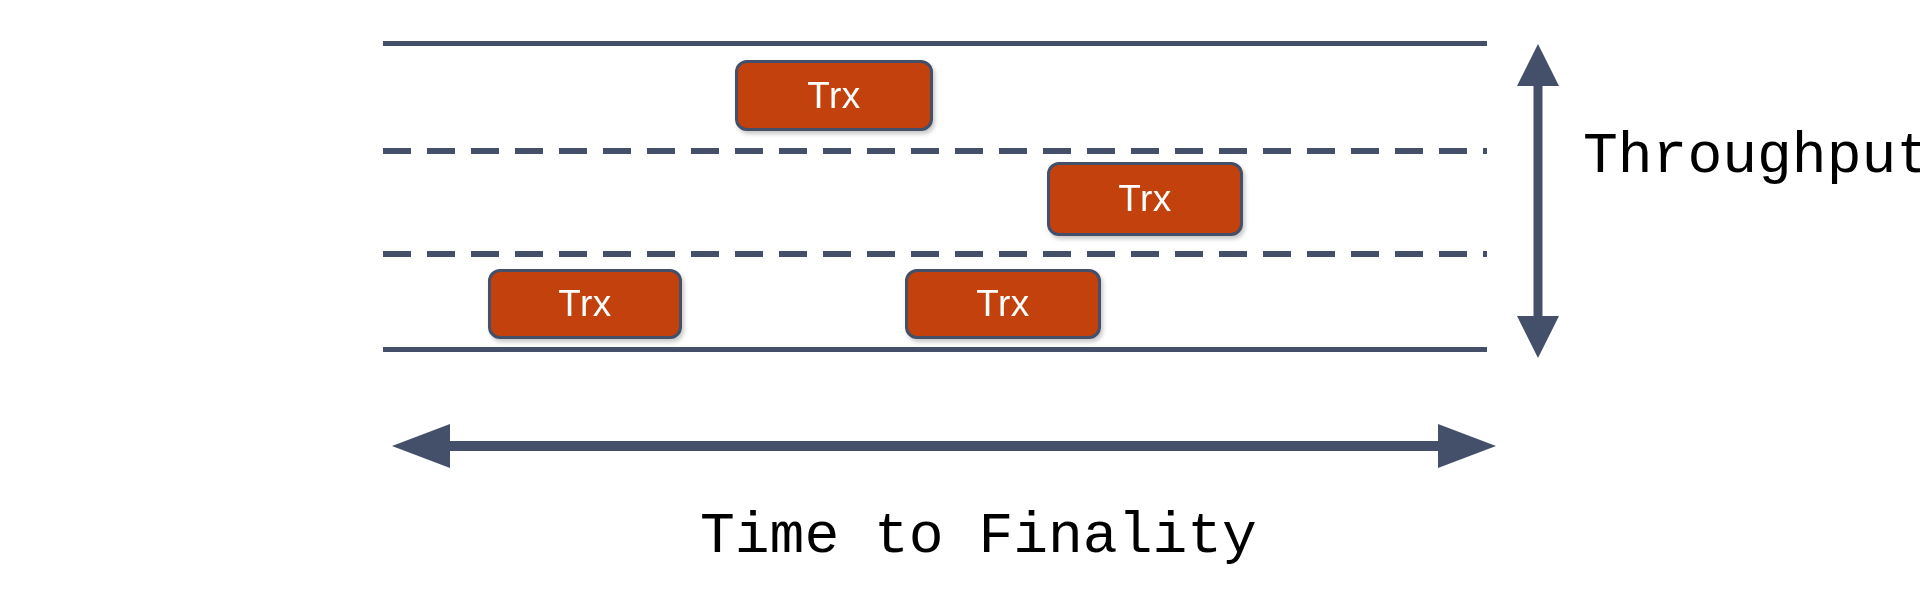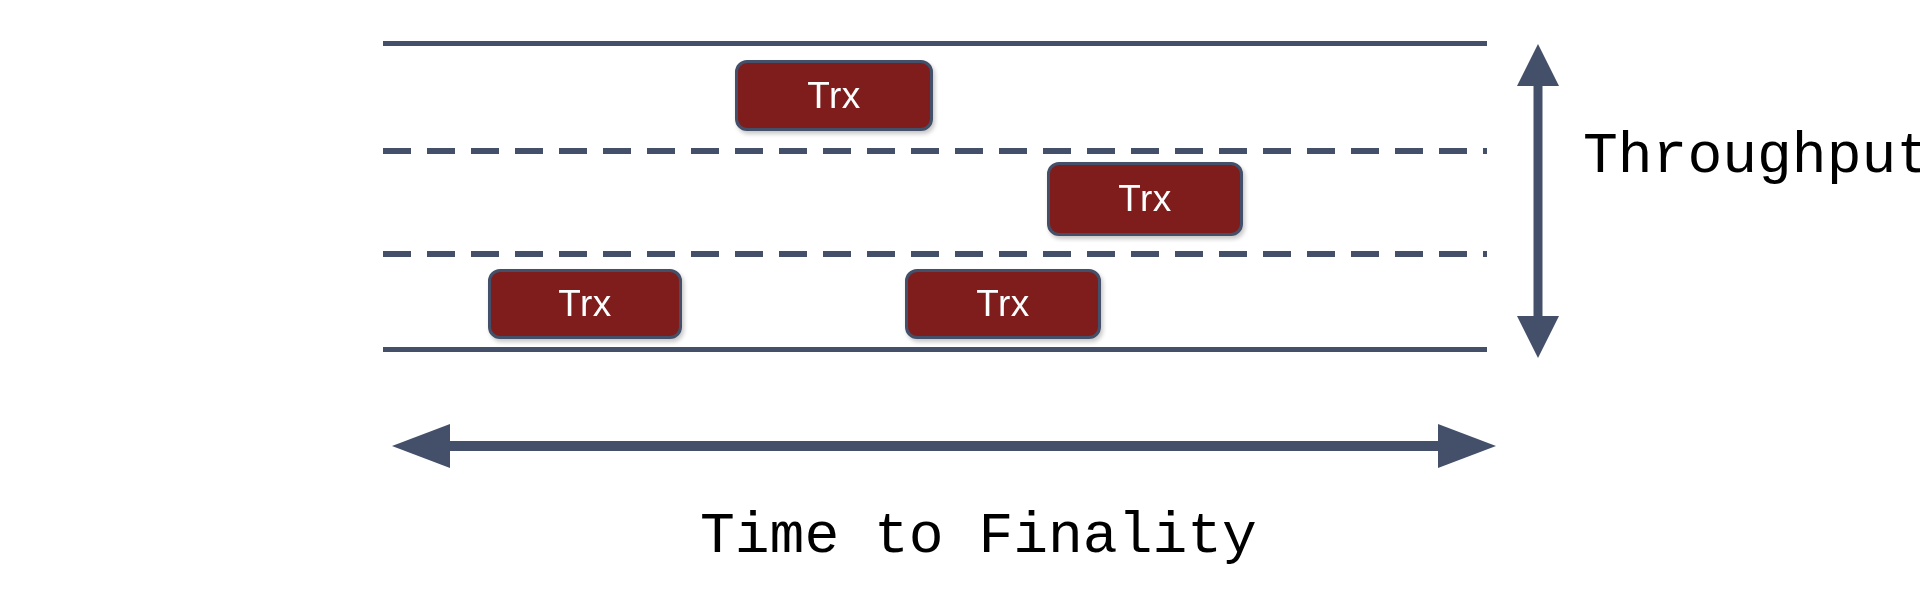--- a/index.html
+++ b/index.html
@@ -34,21 +34,21 @@
     height: 6px;
     background-image: repeating-linear-gradient(
         to right,
         #44506a 0px, #44506a 28px,
         rgba(0,0,0,0) 28px, rgba(0,0,0,0) 44px);
   }
 
   
   .trx {
     position: absolute;
-    background: #7f1d1d;
+    background: #c2410c;
     border: 3px solid #44506a;
     border-radius: 12px;
     box-sizing: border-box;
     display: flex;
     align-items: center;
     justify-content: center;
     color: #ffffff;
     font-size: 37px;
     font-family: "Liberation Sans", sans-serif;
     letter-spacing: 0.5px;

